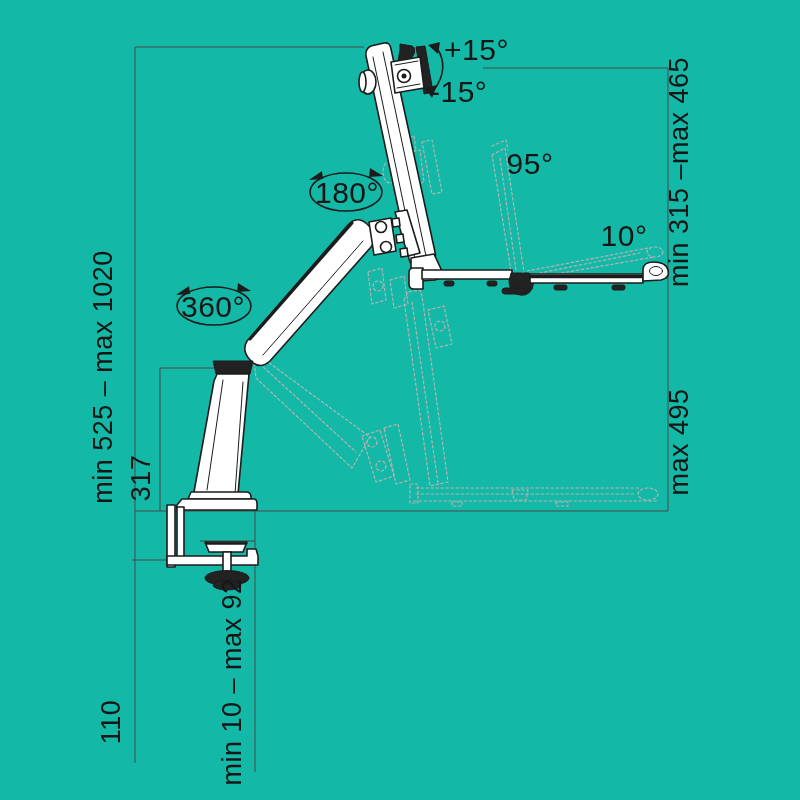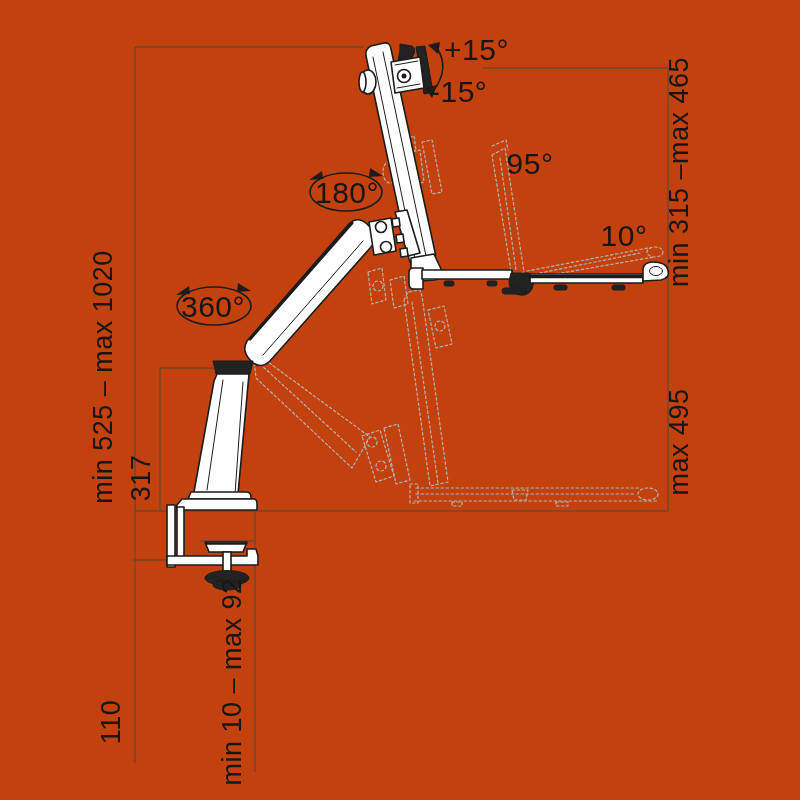--- a/index.html
+++ b/index.html
@@ -1,16 +1,16 @@
 <!DOCTYPE html>
 <html><head>
 <meta charset="utf-8">
 <style>
   html,body{margin:0;padding:0;background:#fff;}
-  .stage{width:800px;height:800px;background:#c2410c;position:relative;overflow:hidden;}
+  .stage{width:800px;height:800px;background:#14b8a6;position:relative;overflow:hidden;}
   svg{display:block;}
   text{font-family:"Liberation Sans","DejaVu Sans",sans-serif;fill:#161616;}
   .angle-label{font-size:30px;letter-spacing:0.5px;}
   .dim-label{font-size:27px;letter-spacing:0.5px;}
   .solid{stroke:#1c1c1c;stroke-width:1.6;fill:#ffffff;stroke-linejoin:round;stroke-linecap:round;}
   .solid-thin{stroke:#1c1c1c;stroke-width:1;fill:none;stroke-linecap:round;}
   .solid-dark{stroke:#1c1c1c;stroke-width:1;fill:#222222;stroke-linejoin:round;}
   .dim{stroke:#4a4a4a;stroke-width:1;fill:none;}
   .ghost{stroke:#b4b4b4;stroke-width:1.2;fill:none;stroke-dasharray:2.5 2.5;stroke-linejoin:round;stroke-linecap:round;}
   .arrowfill{fill:#1c1c1c;stroke:none;}

